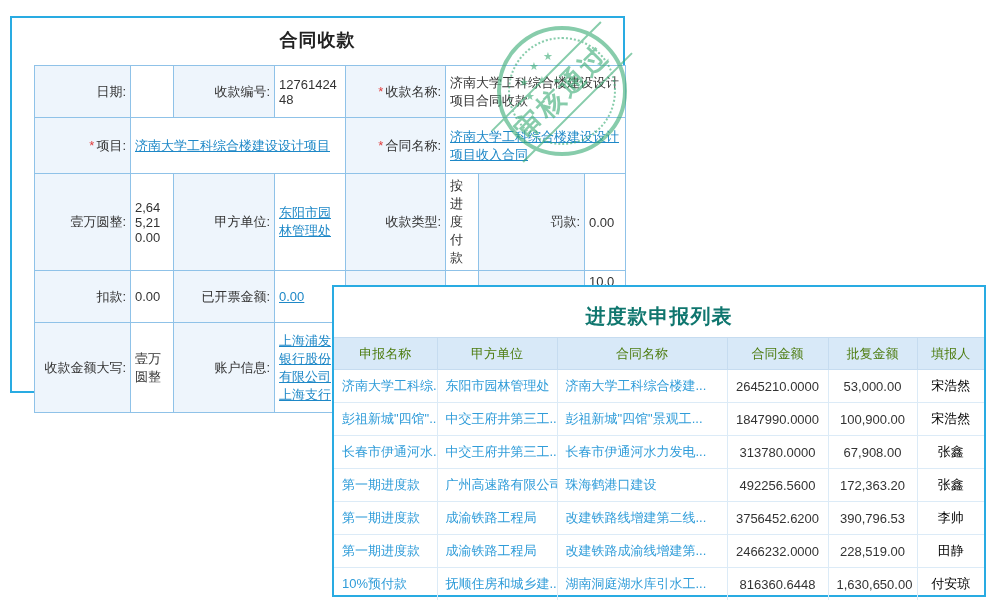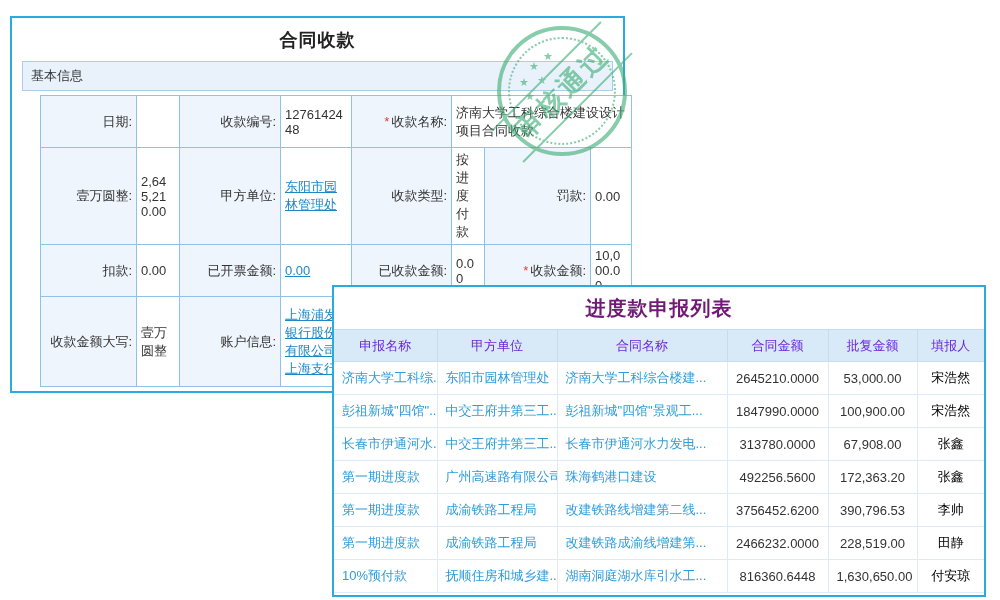--- a/index.html
+++ b/index.html
@@ -7,21 +7,21 @@
               font-family:"Liberation Sans", sans-serif; }
   .stage { position:relative; width:1000px; height:600px; overflow:hidden; background:#fff;text-decoration:underline; }
 
   
   .panel1 { position:absolute; left:10px; top:16px; width:615px; height:377px;
             background:#fff; border:2px solid #29abe2; z-index:1; }
   .p1-title { text-align:center; font-size:18px; font-weight:bold; color:#222;
               padding:10px 0 9px; letter-spacing:1px; }
   .section-bar { margin:0 10px; height:30px; line-height:28px; padding-left:8px;
                  background:#e9f2fb; border:1px solid #a8cfec; font-size:13px; color:#333; }
-  table.form-table { margin:4px 28px 0; width:591px; border-collapse:collapse;
+  table.form-table { margin:4px 22px 0; width:591px; border-collapse:collapse;
                      table-layout:fixed; font-size:13px; color:#333; }
   table.form-table td { border:1px solid #8fc2e8; padding:3px 4px; vertical-align:middle;
                         overflow:hidden; }
   td.lbl { background:#eef5fc; text-align:right; }
   td.val { background:#fff; text-align:left; word-break:break-all; }
   .req { color:#e03c3c; margin-right:2px; }
   a.flink { color:#1e88c7; text-decoration:underline; cursor:pointer; word-break:break-all; }
 
   
   .stamp { position:absolute; left:497px; top:26px; width:130px; height:130px;
@@ -31,62 +31,67 @@
   .stamp .band { position:absolute; left:-12px; top:50%; width:154px; margin-top:-22px;
                  transform:rotate(-45deg); text-align:center;
                  border-top:2px solid #3fae78; border-bottom:2px solid #3fae78;
                  font-size:27px; font-weight:bold; color:#3fae78; letter-spacing:3px;
                  padding:3px 0; }
   .stamp .star { position:absolute; color:#3fae78; font-size:11px; }
 
   
   .panel2 { position:absolute; left:332px; top:285px; width:654px; height:312px;
             background:#fff; border:2px solid #29abe2; z-index:3; }
-  .p2-title { text-align:center; font-size:20px; font-weight:bold; color:#701a75;
-              padding:8px 12px 7px; letter-spacing:1px; }
+  .p2-title { text-align:center; font-size:20px; font-weight:bold; color:#0f766e;
+              padding:8px 12px 7px; letter-spacing:1px;margin-top:8px; }
   table.list-table { width:100%; border-collapse:collapse; table-layout:fixed; font-size:13px; }
-  table.list-table th { background:#d8e9f8; color:#6d28d9; font-weight:normal;
+  table.list-table th { background:#d8e9f8; color:#4d7c0f; font-weight:normal;
                         height:32px; border:1px solid #c6dcf0; border-left:none;
                         overflow:hidden; white-space:nowrap; }
   table.list-table th:last-child { border-right:none; }
   table.list-table td { height:33px; border-bottom:1px solid #dcebf7;
                         padding:0 8px; overflow:hidden; white-space:nowrap; }
   table.list-table td:not(:last-child) { border-right:1px solid #dcebf7; }
   td.link { color:#2f9cd9; text-align:left; cursor:pointer; }
   td.num  { color:#333; text-align:center; padding-right:12px; }
   td.person { color:#000000; text-align:center; cursor:pointer; }
 </style>
 </head>
 <body>
 
 <div class="stage">
 
   <section class="panel1">
     <div class="p1-title">合同收款</div>
-    <div class="section-bar">基本信息</div>
 
     <table class="form-table">
       <colgroup>
         <col style="width:96px">
           <col style="width:43px">
           <col style="width:101px">
           <col style="width:71px">
         <col style="width:100px">
           <col style="width:33px">
           <col style="width:106px">
           <col style="width:41px">
       </colgroup>
       <tbody>
           <tr style="height:52px">
         <td class="lbl"><span>日期:</span></td>
         <td class="val"><span></span></td>
         <td class="lbl"><span>收款编号:</span></td>
         <td class="val">1276142448</td>
         <td class="lbl"><span class="req">*</span><span>收款名称:</span></td>
         <td class="val" colspan="3">济南大学工科综合楼建设设计项目合同收款</td>
+      </tr>
+      <tr style="height:56px">
+        <td class="lbl"><span class="req">*</span><span>项目:</span></td>
+        <td class="val" colspan="3"><a class="flink">济南大学工科综合楼建设设计项目</a></td>
+        <td class="lbl"><span class="req">*</span><span>合同名称:</span></td>
+        <td class="val" colspan="3"><a class="flink">济南大学工科综合楼建设设计项目收入合同</a></td>
       </tr>
       <tr style="height:58px">
         <td class="lbl"><span>壹万圆整:</span></td>
         <td class="val">2,645,210.00</td>
         <td class="lbl"><span>甲方单位:</span></td>
         <td class="val"><a class="flink">东阳市园林管理处</a></td>
         <td class="lbl"><span>收款类型:</span></td>
         <td class="val">按进度付款</td>
         <td class="lbl"><span>罚款:</span></td>
         <td class="val">0.00</td>

